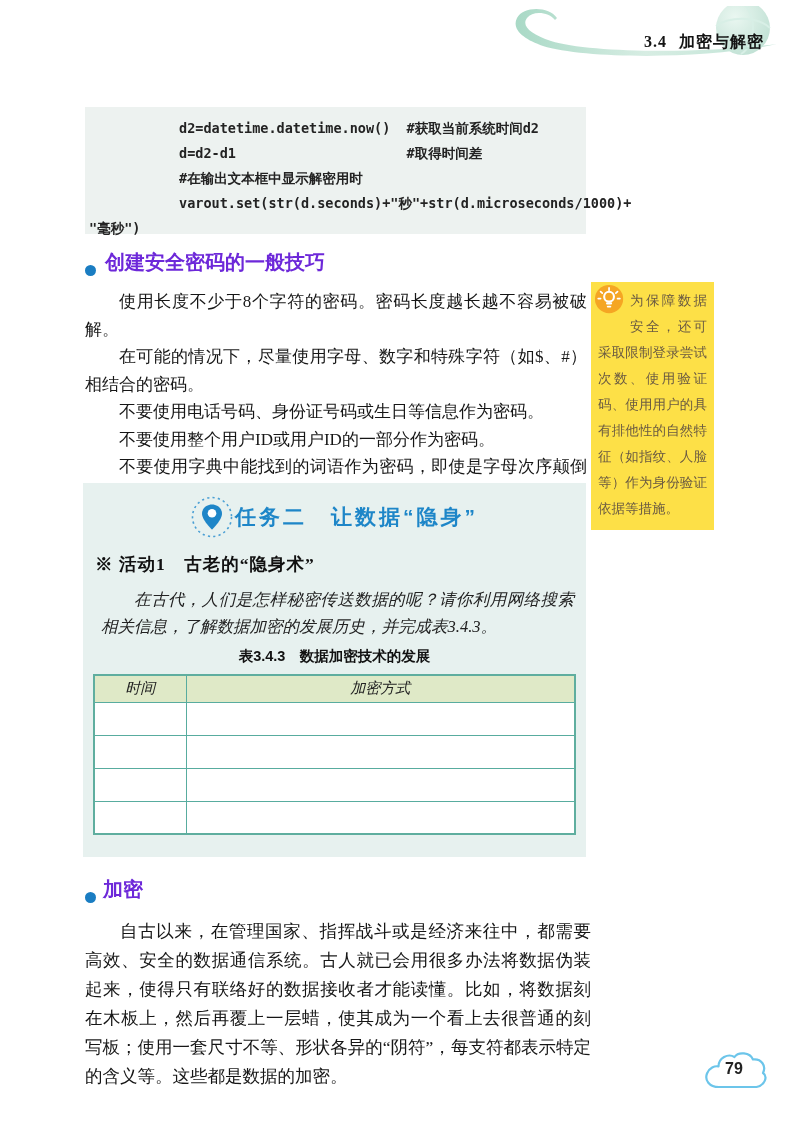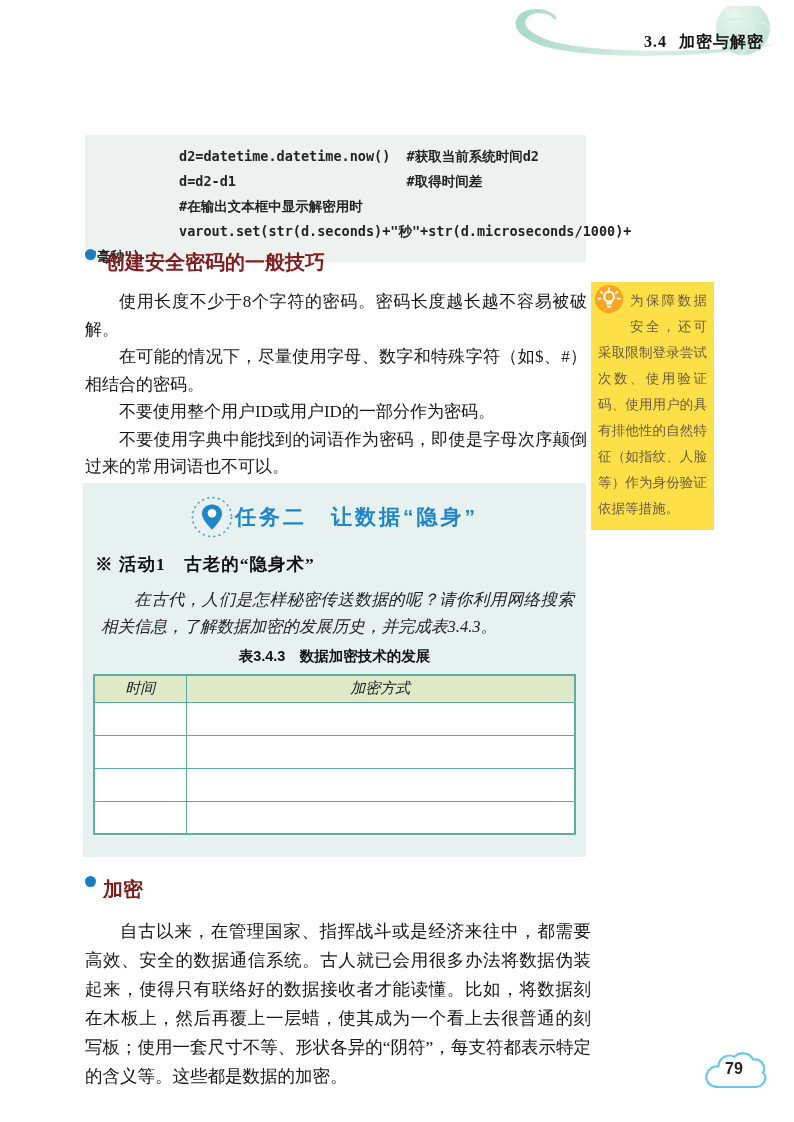--- a/index.html
+++ b/index.html
@@ -16,34 +16,34 @@
   .section-label {
     position:absolute; right:26px; top:26px;
     font-family:"Liberation Serif","DejaVu Serif",serif; font-weight:bold;
     font-size:16px; color:#141414; letter-spacing:1px; white-space:nowrap;
   }
   .section-label .num { margin-right:12px; }
 
   
   .code-block {
     position:absolute; left:85px; top:107px; width:501px; height:127px;
-    background:#edf2f0; padding:9px 6px 22px 4px;margin-top:28px;
+    background:#edf2f0; padding:9px 6px 22px 4px;
   }
   .code-line {
     font-family:"DejaVu Sans Mono","Liberation Mono",monospace;
     font-weight:600; font-size:13.5px; line-height:25px; color:#232323;
     white-space:pre;
   }
   .code-line.indented { padding-left:90px; }
 
   
   .section-heading {
-    display:flex; align-items:flex-start; gap:9px;
+    display:flex; align-items:flex-end; gap:9px;
     font-family:Liberation Sans, sans-serif;
-    font-weight:bold; font-size:20px; color:#7f1d1d;
+    font-weight:bold; font-size:20px; color:#6d28d9;
   }
   .bullet-dot { width:11px; height:11px; border-radius:50%; background:#1a7dc2; flex:0 0 auto; }
 
   
   .pw-section { position:absolute; left:85px; top:249px; width:502px; }
   .pw-section .section-heading { margin-bottom:12px; }
   .body-para {
     font-size:17px; line-height:27.5px; text-indent:2em; color:#161616;
     text-align:justify;
   }
@@ -148,20 +148,21 @@
     <div class="code-line">"毫秒")</div>
   </div>
 
   <div class="pw-section">
     <div class="section-heading">
       <span class="bullet-dot"></span>
       <span>创建安全密码的一般技巧</span>
     </div>
     <p class="body-para">使用长度不少于8个字符的密码。密码长度越长越不容易被破解。</p>
     <p class="body-para">在可能的情况下，尽量使用字母、数字和特殊字符（如$、#）相结合的密码。</p>
+    <p class="body-para">不要使用电话号码、身份证号码或生日等信息作为密码。</p>
     <p class="body-para">不要使用整个用户ID或用户ID的一部分作为密码。</p>
     <p class="body-para">不要使用字典中能找到的词语作为密码，即使是字母次序颠倒过来的常用词语也不可以。</p>
   </div>
 
   <aside class="side-note">
     <svg class="note-icon" viewBox="0 0 36 34">
       <circle cx="17" cy="16" r="15" fill="#f5a623"></circle>
       <circle cx="17" cy="13.5" r="5.2" fill="none" stroke="#ffffff" stroke-width="2.2"></circle>
       <rect x="13.8" y="19.5" width="6.4" height="2.2" rx="1" fill="#ffffff"></rect>
       <rect x="14.6" y="23" width="4.8" height="2" rx="1" fill="#ffffff"></rect>

